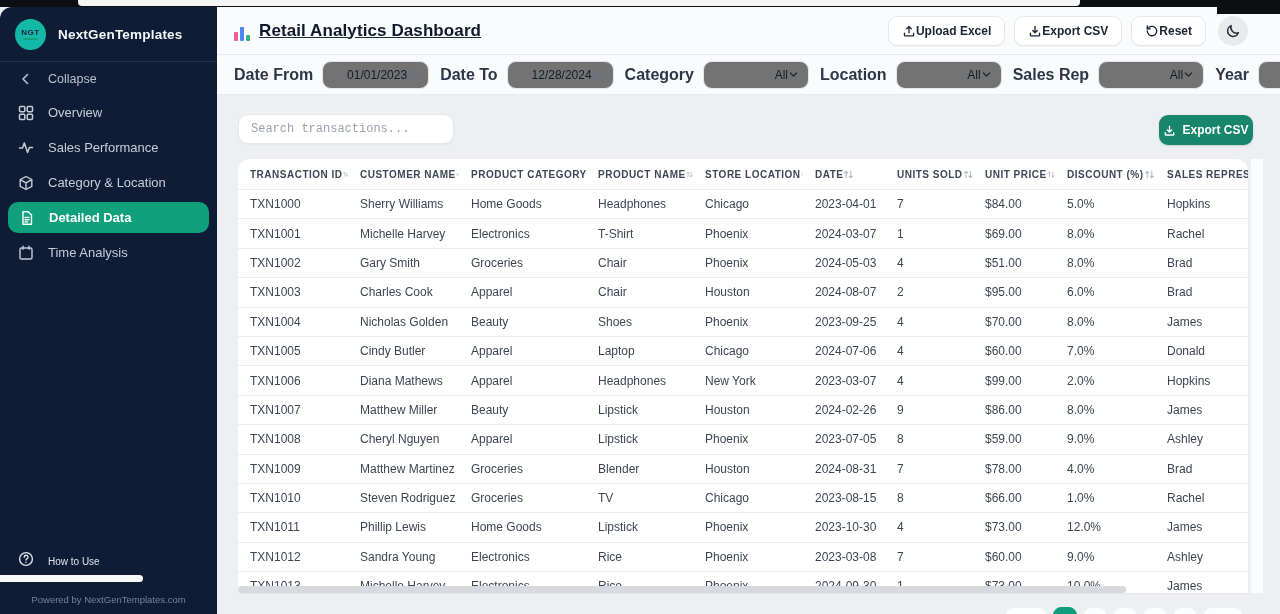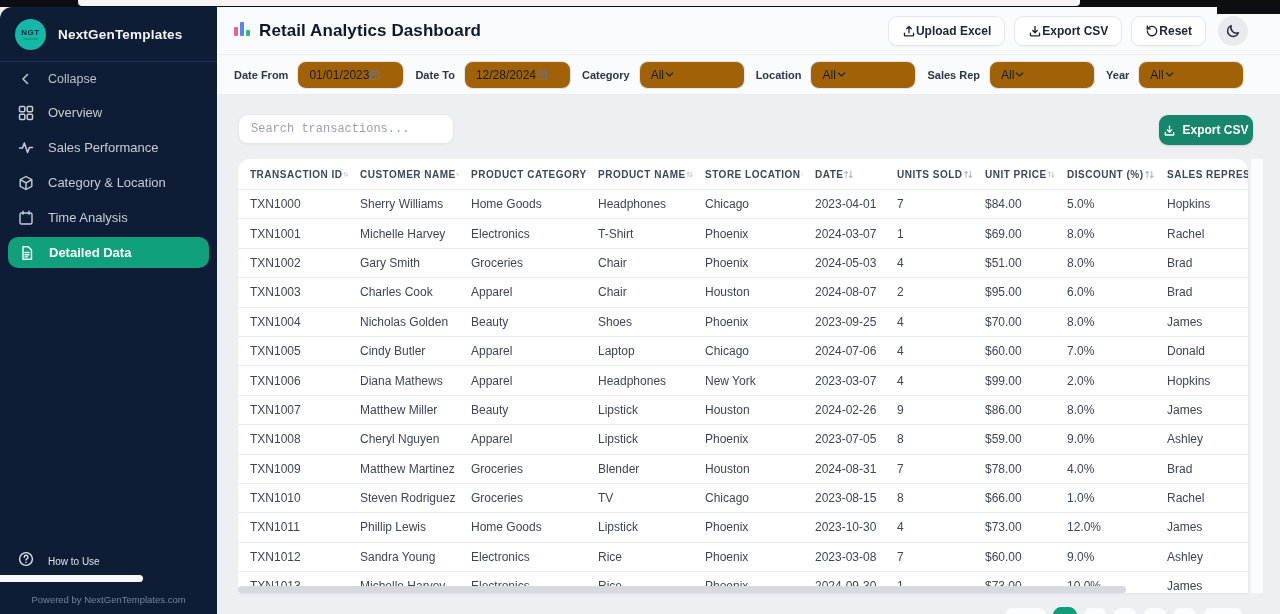--- a/index.html
+++ b/index.html
@@ -23,35 +23,35 @@
   .nav-item { height:35px; display:flex; align-items:center; gap:14px; padding:0 18px; font-size:13px; color:#c6cdd9; cursor:pointer; }
   .nav-item.active { background:#10a07b; margin:2px 8px; border-radius:10px; height:31px; padding:0 11px; color:#ffffff; font-weight:700; }
   .icon16 { width:16px; height:16px; flex:none; }
   .help-row { position:absolute; left:0; bottom:47px; height:35px; width:100%; display:flex; align-items:flex-end; gap:14px; padding:0 18px; font-size:10px; color:#dde2ea; cursor:pointer; }
   .side-scroll { position:absolute; left:0; bottom:32px; width:143px; height:7px; background:#f7f8fa; border-radius:0 4px 4px 0; }
   .side-footer { position:absolute; left:0; bottom:9px; width:100%; text-align:center; font-size:9.5px; color:#76839b; }
 
   
   .main { position:absolute; left:217px; top:7px; width:1063px; height:607px; }
   .hdr { height:48px; background:#fafbfc; border-bottom:1px solid #e8eaee; display:flex; align-items:center; padding:0 32px 0 17px; }
-  .title-wrap { display:flex; align-items:flex-start; gap:9px; }
+  .title-wrap { display:flex; align-items:flex-end; gap:9px;text-decoration:underline; }
   .chart-ico { width:16px; height:15px; position:relative; flex:none; }
   .chart-ico span { position:absolute; bottom:0; width:4px; border-radius:1px; }
   .chart-ico .b1 { left:0; height:9px; background:#ec5f8f; }
   .chart-ico .b2 { left:6px; height:14px; background:#4f86f7; }
   .chart-ico .b3 { left:12px; height:6px; background:#35b57f; }
   .page-title { font-size:17px; font-weight:700; color:#10182b; letter-spacing:.1px; }
   .hdr-actions { margin-left:auto; display:flex; align-items:center; gap:9px; }
   .hdr-btn { height:30px; padding:0 13px; border:1px solid #e5e7eb; border-radius:9px; background:#ffffff; display:flex; align-items:center; font-size:12px; font-weight:700; color:#1b2434; cursor:pointer; box-shadow:0 1px 1px rgba(16,24,40,.04); font-family:inherit; }
   .moon-btn { width:30px; height:30px; border-radius:50%; border:none; background:#e8eaee; display:flex; align-items:center; justify-content:center; cursor:pointer; margin-left:3px; }
 
   .filter-bar { height:40px; background:#fafbfc; border-bottom:1px solid #e8eaee; display:flex; align-items:center; padding-left:17px; }
   .fgroup { display:flex; align-items:center; margin-right:11px; }
-  .flabel { font-size:11px; font-weight:700; color:#2c3646; margin-right:9px; white-space:nowrap; }
-  .fctrl { height:28px; background:#a16207; border:1px solid #e3e5ea; border-radius:9px; display:flex; align-items:center; justify-content:flex-start; padding:0 9px 0 11px; font-size:12px; color:#141c2b; cursor:pointer; }
+  .flabel { font-size:16px; font-weight:700; color:#2c3646; margin-right:9px; white-space:nowrap; }
+  .fctrl { height:28px; background:#737373; border:1px solid #e3e5ea; border-radius:9px; display:flex; align-items:center; justify-content:flex-end; padding:0 9px 0 11px; font-size:12px; color:#141c2b; cursor:pointer; }
   .fctrl.date { width:107px; }
   .fctrl.sel { width:106px; }
 
   .content { position:relative; height:519px; }
   .search-input { position:absolute; left:21px; top:19px; width:216px; height:30px; border:1px solid #e5e7eb; border-radius:10px; background:#fff; padding:0 12px; font-size:12px; color:#1f2937; font-family:Liberation Mono, monospace; box-shadow:0 1px 2px rgba(16,24,40,.04); outline:none; }
   .search-input::placeholder { color:#9aa1ad; }
   .export-green { position:absolute; left:942px; top:20px; width:94px; height:30px; border:none; border-radius:9px; background:#17866a; color:#fff; font-size:12px; font-weight:700; display:flex; align-items:center; justify-content:center; gap:6px; cursor:pointer; font-family:inherit; box-shadow:0 1px 2px rgba(16,24,40,.15); }
 
   .card { position:absolute; left:21px; top:64px; width:1010px; height:434px; background:#fff; border-radius:12px 12px 0 0; overflow:hidden; box-shadow:0 1px 2px rgba(16,24,40,.05); }
   .thead, .tr { display:grid; grid-template-columns:110px 111px 127px 107px 110px 82px 88px 82px 100px 150px; width:1067px; }
@@ -109,33 +109,33 @@
         </svg>
       <span>Sales Performance</span>
     </div>
     <div class="nav-item">
       <svg class="icon16" viewBox="0 0 16 16" fill="none" stroke="currentColor" stroke-width="1.4" stroke-linejoin="round">
           <path d="M8 1.5l5.8 3.1v6.8L8 14.5 2.2 11.4V4.6z"></path>
           <path d="M2.2 4.6 8 7.8l5.8-3.2M8 7.8v6.7"></path>
         </svg>
       <span>Category &amp; Location</span>
     </div>
+    <div class="nav-item active">
+      <svg class="icon16" viewBox="0 0 16 16" fill="none" stroke="currentColor" stroke-width="1.4" stroke-linecap="round" stroke-linejoin="round">
+          <path d="M4 1.8h5.2L12.5 5v9.2H4z"></path>
+          <path d="M6 7.5h4M6 9.7h4M6 11.9h2.6"></path>
+        </svg>
+      <span>Detailed Data</span>
+    </div>
     <div class="nav-item">
       <svg class="icon16" viewBox="0 0 16 16" fill="none" stroke="currentColor" stroke-width="1.4" stroke-linecap="round" stroke-linejoin="round">
           <rect x="2" y="3" width="12" height="11" rx="1.6"></rect>
           <path d="M5 1.2v3M11 1.2v3"></path>
         </svg>
       <span>Time Analysis</span>
-    </div>
-    <div class="nav-item active">
-      <svg class="icon16" viewBox="0 0 16 16" fill="none" stroke="currentColor" stroke-width="1.4" stroke-linecap="round" stroke-linejoin="round">
-          <path d="M4 1.8h5.2L12.5 5v9.2H4z"></path>
-          <path d="M6 7.5h4M6 9.7h4M6 11.9h2.6"></path>
-        </svg>
-      <span>Detailed Data</span>
     </div>
   </nav>
 
   <div class="help-row">
     <svg class="icon16" viewBox="0 0 16 16" fill="none" stroke="currentColor" stroke-width="1.4" stroke-linecap="round">
         <circle cx="8" cy="8" r="6.4"></circle>
         <path d="M6.2 6.2a1.9 1.9 0 1 1 2.7 1.7c-.6.3-.9.6-.9 1.2"></path>
         <path d="M8 11.3v.1"></path>
       </svg>
     <span>How to Use</span>

